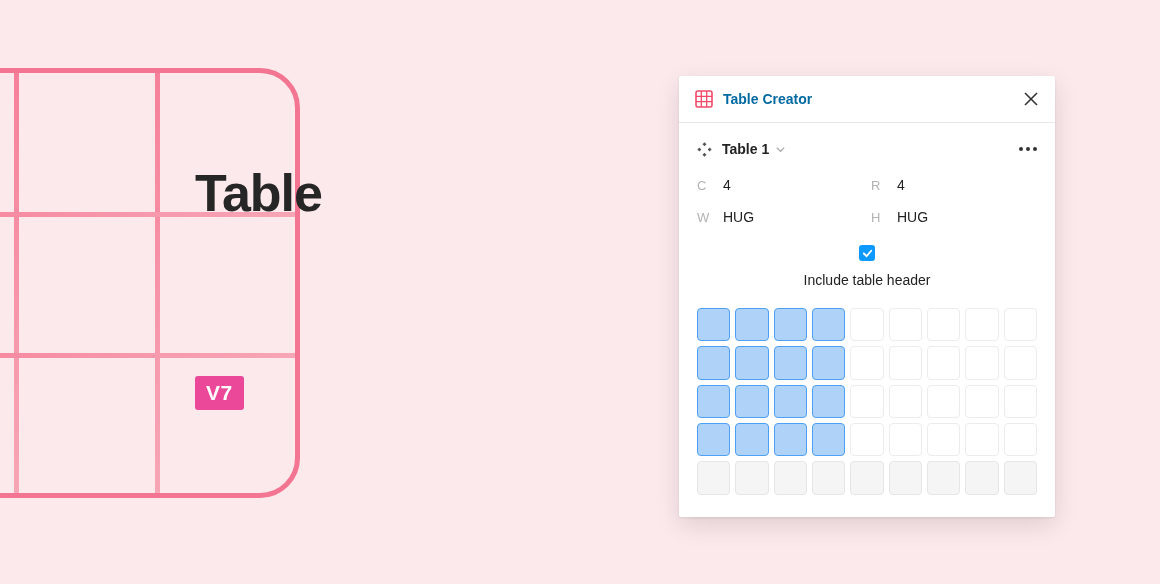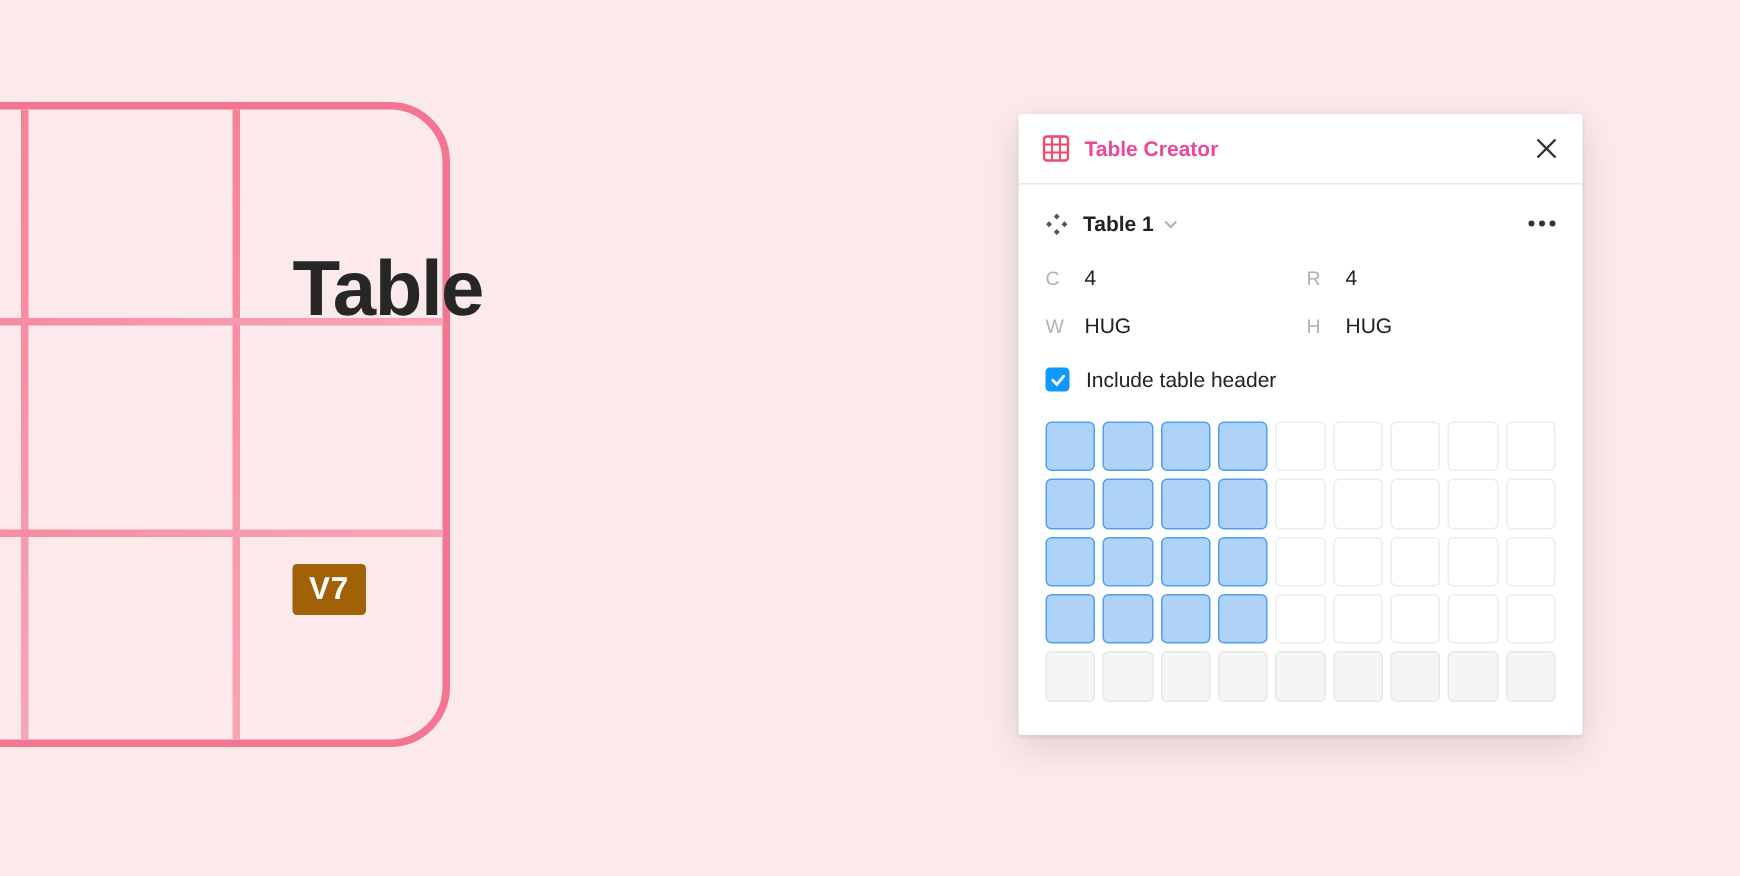--- a/index.html
+++ b/index.html
@@ -64,21 +64,21 @@
       font-weight: 700;
       line-height: 1.35;
       color: #262626;
       letter-spacing: -1px;
     }
 
     .version-badge {
       position: absolute;
       left: 195px;
       top: 376px;
-      background: #a16207;
+      background: #ec4899;
       color: #fff;
       padding: 5px 11px;
       border-radius: 3px;
       font-size: 21px;
       font-weight: 700;
       letter-spacing: 0.5px;
     }
 
     
     .panel {
@@ -101,21 +101,21 @@
     }
 
     .panel-header .grid-icon svg {
       display: block;
     }
 
     .panel-title {
       flex: 1;
       font-size: 14px;
       font-weight: 600;
-      color: #ec4899;
+      color: #0369a1;
     }
 
     .close-icon {
       cursor: pointer;
       color: #333;
       display: flex;
       align-items: center;
     }
 
     .panel-body {
@@ -180,20 +180,21 @@
       color: #222;
       font-size: 14px;
       font-weight: 400;
     }
 
     .checkbox-row {
       display: flex;
       align-items: center;
       gap: 11px;
       margin: 20px 0 20px 0;
+      flex-direction: column;
     }
     .checkbox {
       width: 16px;
       height: 16px;
       background: #0d99ff;
       border-radius: 3px;
       display: flex;
       align-items: center;
       justify-content: center;
       cursor: pointer;

